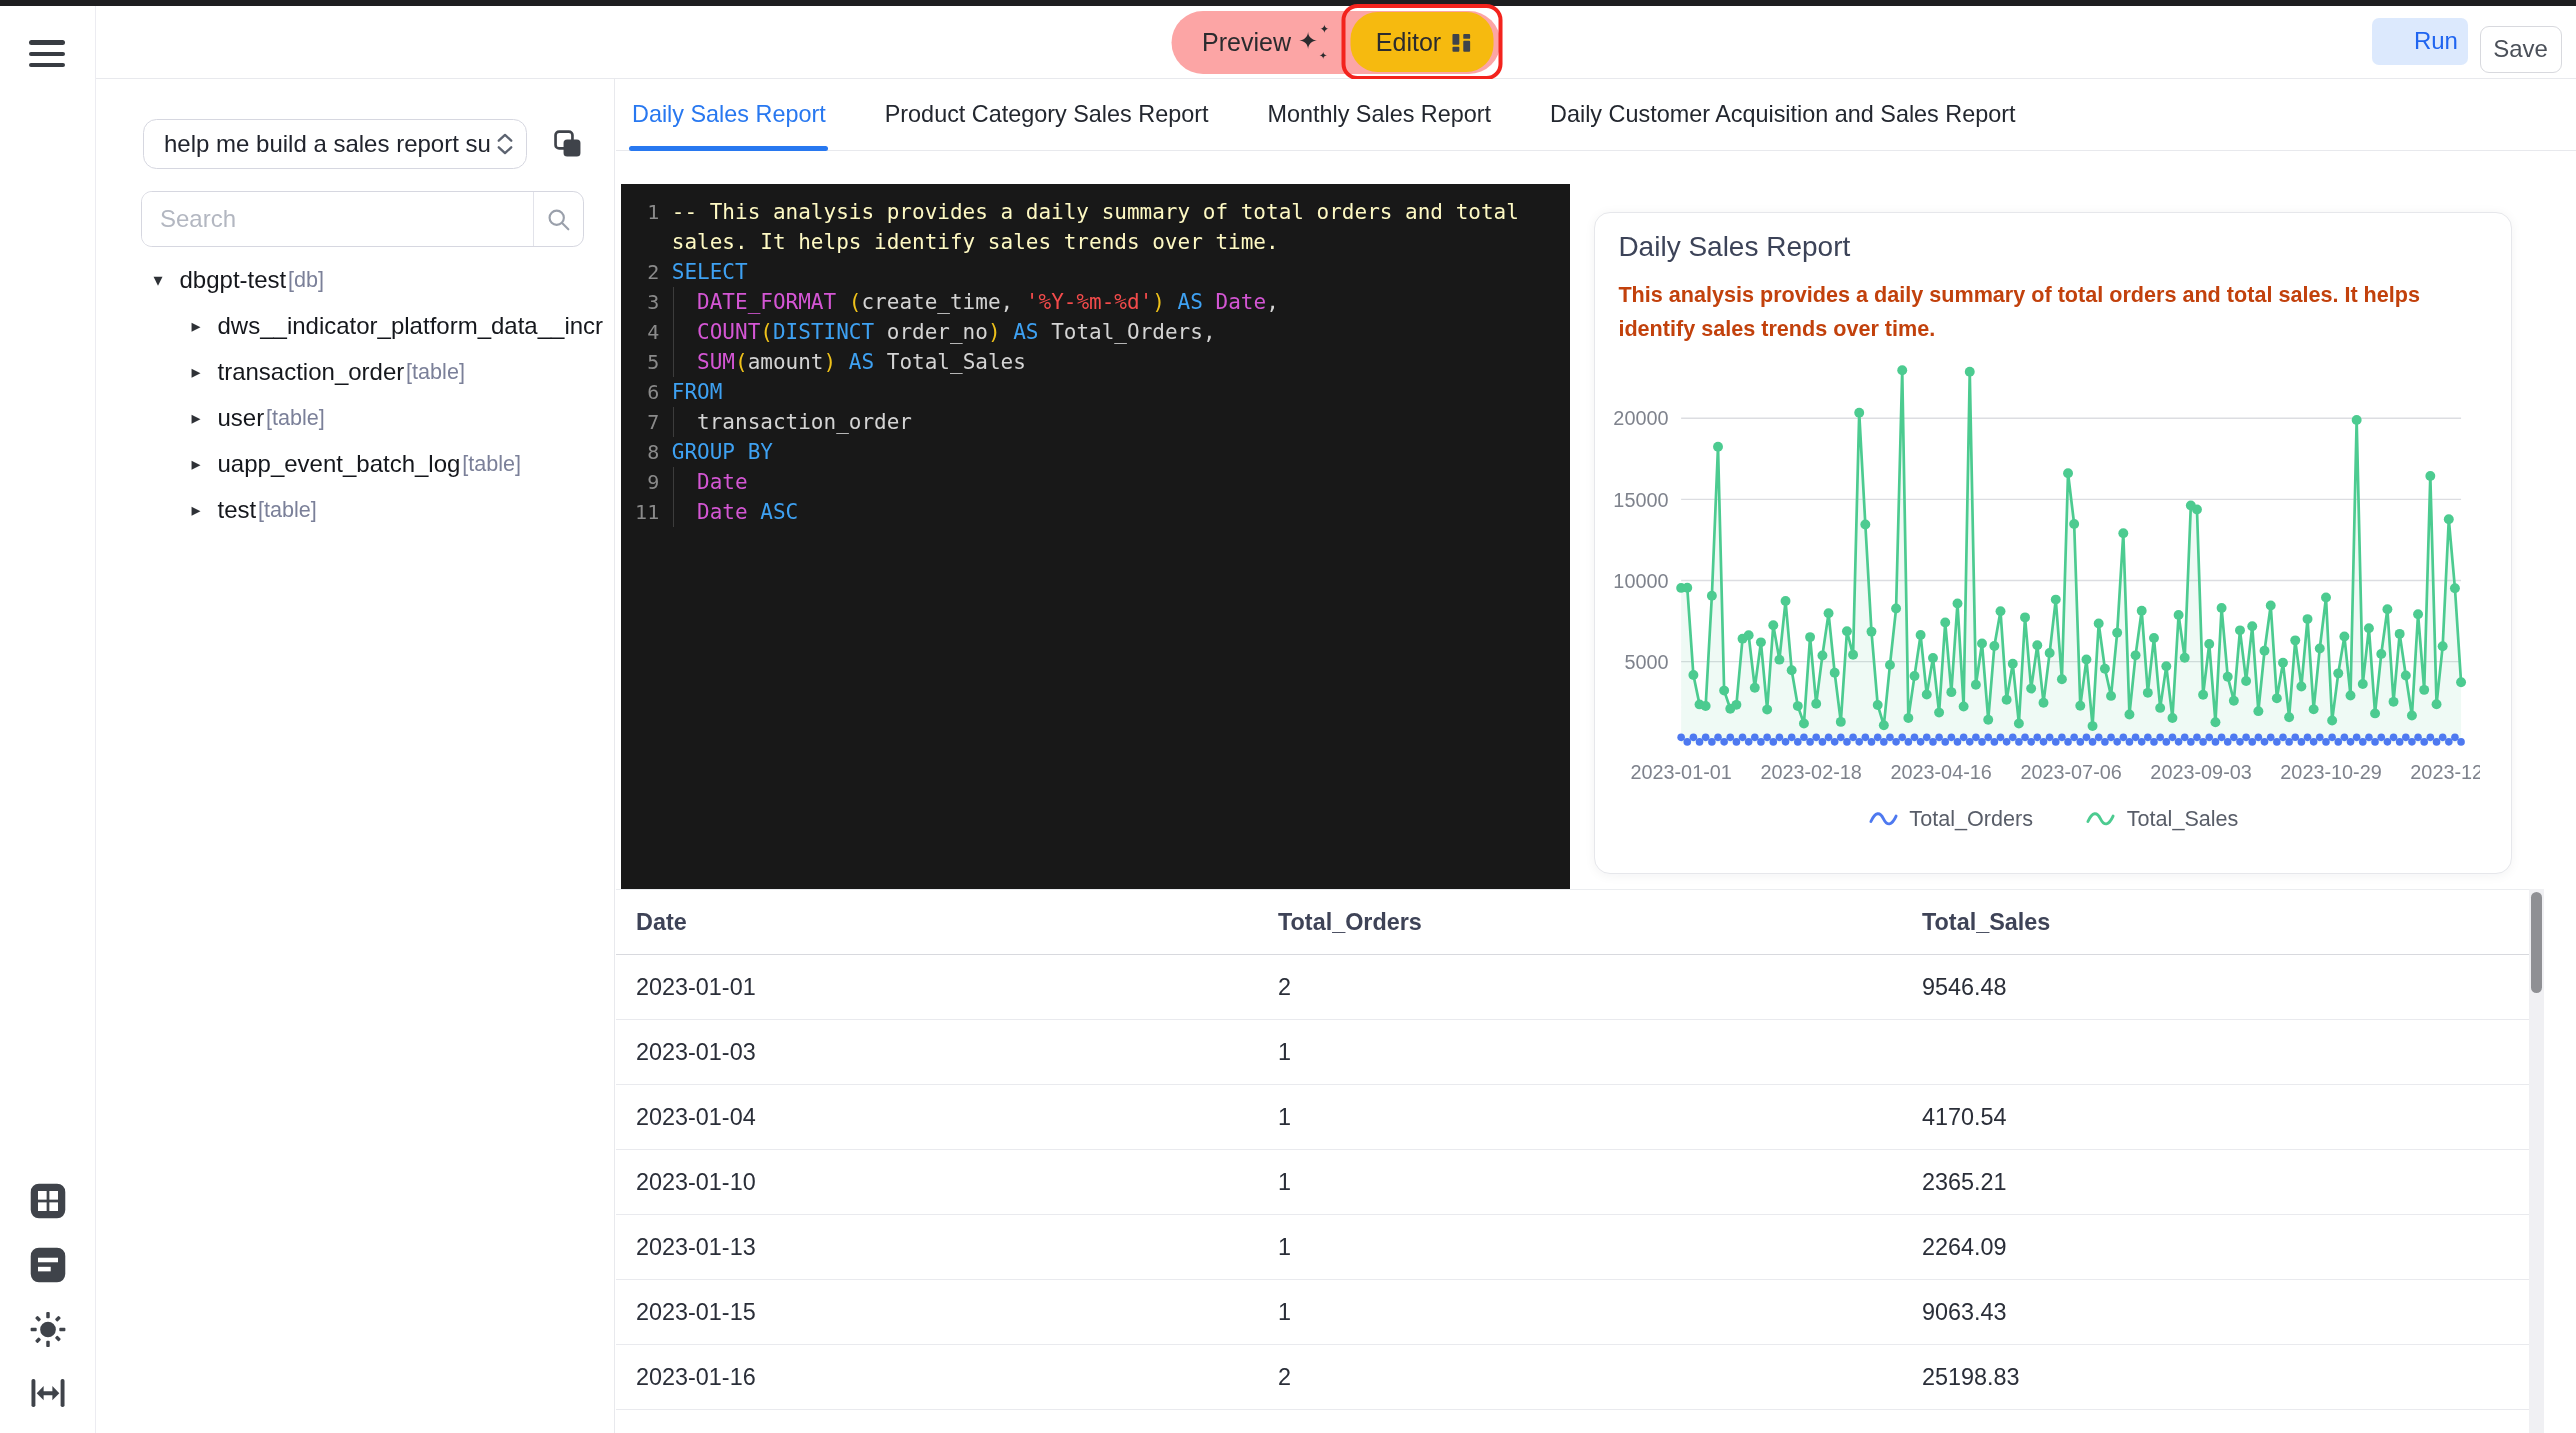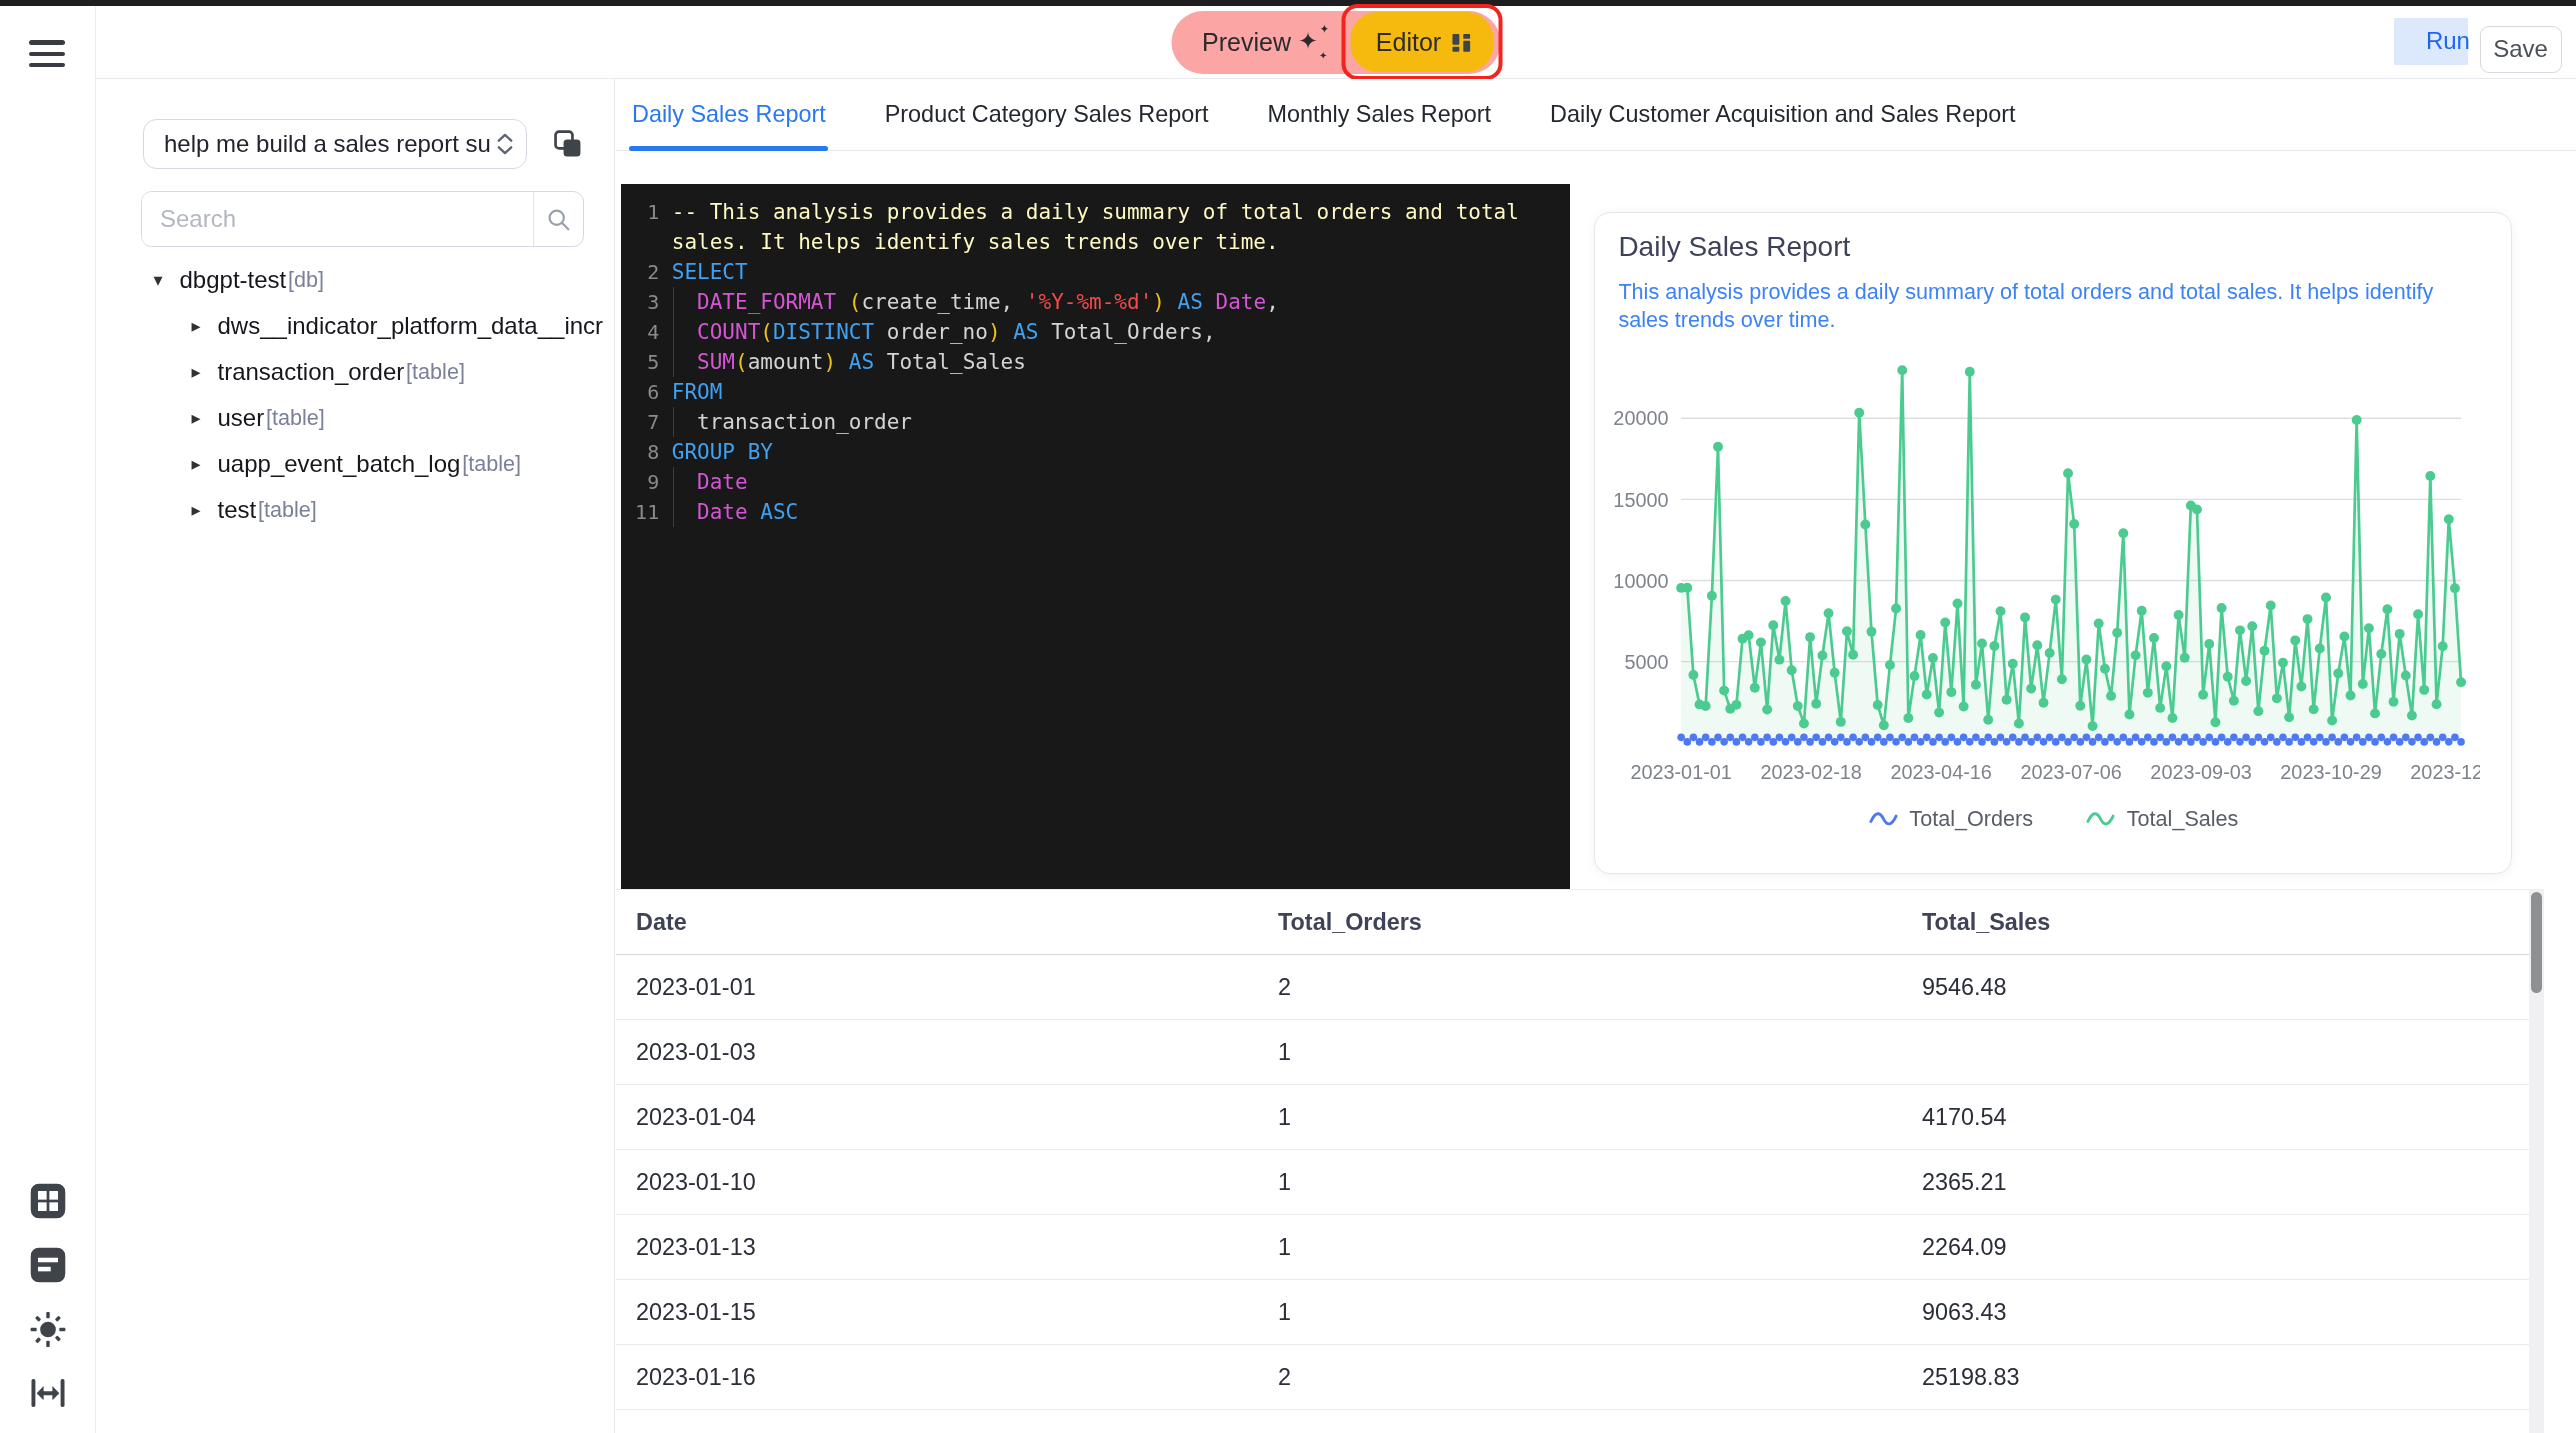--- a/index.html
+++ b/index.html
@@ -21,21 +21,21 @@
   .toggle-wrap { position:absolute; left:50%; top:4.5px; transform:translateX(-50%); height:63px; border-radius:32px; background:#fca5a5; display:flex; align-items:center; padding:0 7.2px 0 3.6px; }
   .seg-preview { display:flex; align-items:center; gap:7.2px; padding:0 21.6px 0 27px; font-size:25px; color:#2b2b2e; font-weight:500; cursor:pointer; }
   .sparkles { position:relative; width:31px; height:34px; color:#2b2b2e; }
   .sparkles .s1 { position:absolute; left:0; top:1.8px; font-size:23.4px; }
   .sparkles .s2 { position:absolute; right:0; top:-3.6px; font-size:11.7px; }
   .sparkles .s3 { position:absolute; right:1.8px; bottom:-1.8px; font-size:10px; }
   .editor-rel { position:relative; }
   .seg-editor { position:relative; display:flex; align-items:center; gap:9px; height:60px; padding:0 21.6px 0 25px; background:#f6ba0f; border-radius:27px; font-size:25px; color:#2b2b2e; font-weight:500; cursor:pointer; }
   .red-box { position:absolute; left:-9px; top:-8px; right:-9px; bottom:-8px; border:4.5px solid #f3231d; border-radius:16px; pointer-events:none; }
   .header-actions { position:absolute; right:14.4px; top:11.7px; display:flex; gap:11.7px; }
-  .btn-run { width:74px; height:47px; border:none; background:#dce9fd; color:#2065f0; font-size:24px; font-weight:500; border-radius:1px; font-family:inherit; cursor:pointer;padding-left:32px; }
+  .btn-run { width:96px; height:47px; border:none; background:#dce9fd; color:#2065f0; font-size:24px; font-weight:500; border-radius:7px; font-family:inherit; cursor:pointer;padding-left:32px; }
   .btn-save { width:82px; height:47px; background:#fff; border:1.4px solid #d8d9de; color:#4b5059; font-size:24px; font-weight:500; border-radius:9px; font-family:inherit; cursor:pointer;margin-top:8px; }
 
   
   .sidebar { position:absolute; left:96px; top:79px; width:519px; bottom:0; background:#fff; border-right:0.9px solid #e8e9ed; overflow:hidden; }
   .prompt-row { position:absolute; left:47px; top:40px; display:flex; align-items:center; }
   .prompt-select { width:384px; height:50px; border:1.4px solid #d6d7e0; border-radius:13.5px; display:flex; align-items:center; padding:0 12.6px 0 20px; cursor:pointer; }
   .prompt-value { flex:1; font-size:24px; color:#21242d; white-space:nowrap; overflow:hidden; }
   .stepper { display:flex; flex-direction:column; gap:1.8px; margin-left:5.4px; }
   .stepper svg { display:block; }
   .copy-btn { margin-left:25px; cursor:pointer; height:32px; }
@@ -62,21 +62,21 @@
   .code-line { display:flex; height:30px; line-height:30px; font-family:"DejaVu Sans Mono", monospace; font-size:21px; padding-left:7.2px; }
   .code-line .ln { width:31px; text-align:right; color:#8a8a8a; flex:none; font-size:20px; }
   .code-line .code { margin-left:12.6px; position:relative; white-space:pre; }
   .code-line.ind .code::before { content:""; position:absolute; left:0.9px; top:0; bottom:0; width:0.9px; background:#3c3c3c; }
   .tok-kw { color:#3ea1f2; } .tok-fn { color:#d456d4; } .tok-str { color:#f34b4b; }
   .tok-paren { color:#eec11a; } .tok-plain { color:#d4d4d4; } .tok-comment { color:#fef9c3; }
 
   
   .chart-card { position:absolute; left:1594px; top:212px; width:918px; height:662px; background:#fff; border:0.9px solid #e6e7eb; border-radius:16px; box-shadow:0 1.8px 10.8px rgba(15,23,42,0.05); }
   .card-title { position:absolute; left:23.4px; top:18px; font-size:28px; font-weight:500; color:#3c4358; }
-  .card-desc { position:absolute; left:23.4px; top:65px; width:840px; font-size:21.6px; line-height:28px; color:#3b82f6; }
+  .card-desc { position:absolute; left:23.4px; top:65px; width:840px; font-size:21.6px; line-height:34px; color:#c2410c;font-weight:bold; }
   .chart-svg { position:absolute; left:14.4px; top:142px; }
   .legend { position:absolute; left:0; right:0; bottom:41px; display:flex; justify-content:center; gap:52px; }
   .legend-item { display:flex; align-items:center; gap:10.8px; cursor:pointer; }
   .legend-item span { font-size:21.6px; color:#585d68; }
 
   
   .rtable { position:absolute; left:616px; top:889px; width:1914px; bottom:0; border-top:0.9px solid #ebedf0; background:#fff; overflow:hidden; }
   .thead { display:flex; height:65px; align-items:center; border-bottom:1.8px solid #d8d9de; }
   .thead div { font-size:23.4px; font-weight:700; color:#3e4357; }
   .trow { display:flex; height:65px; align-items:center; border-bottom:0.9px solid #e9eaee; }

